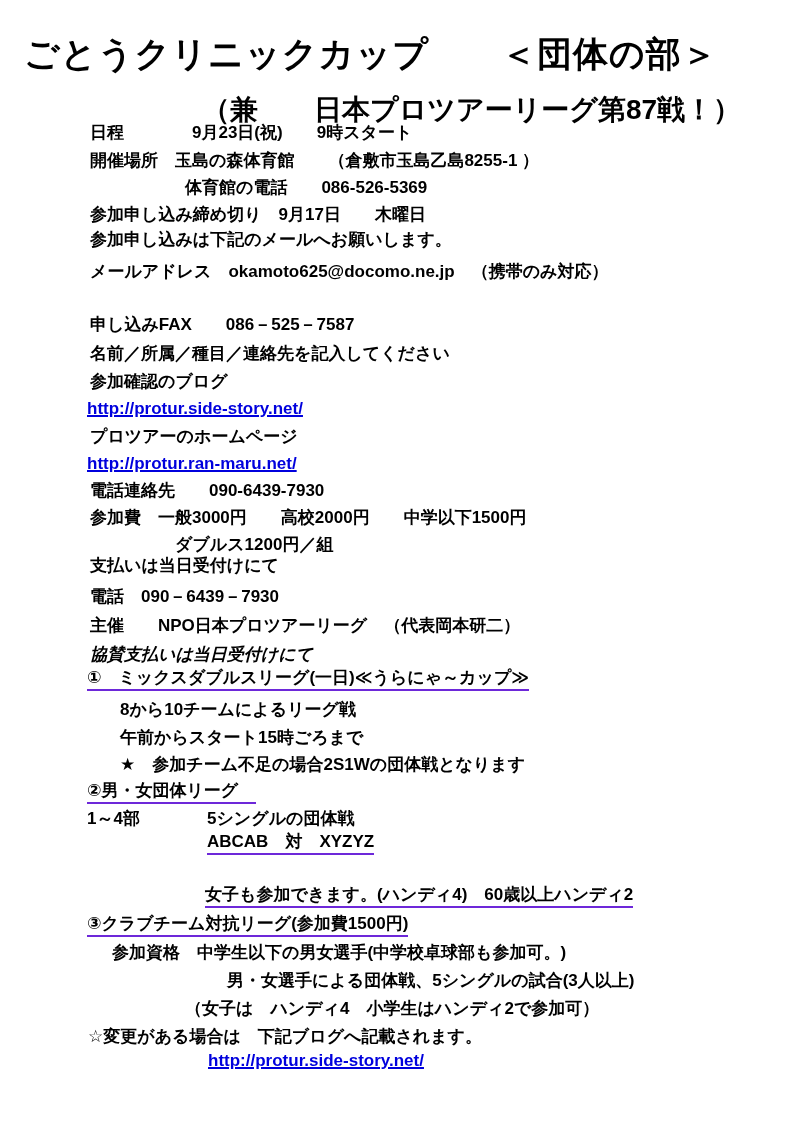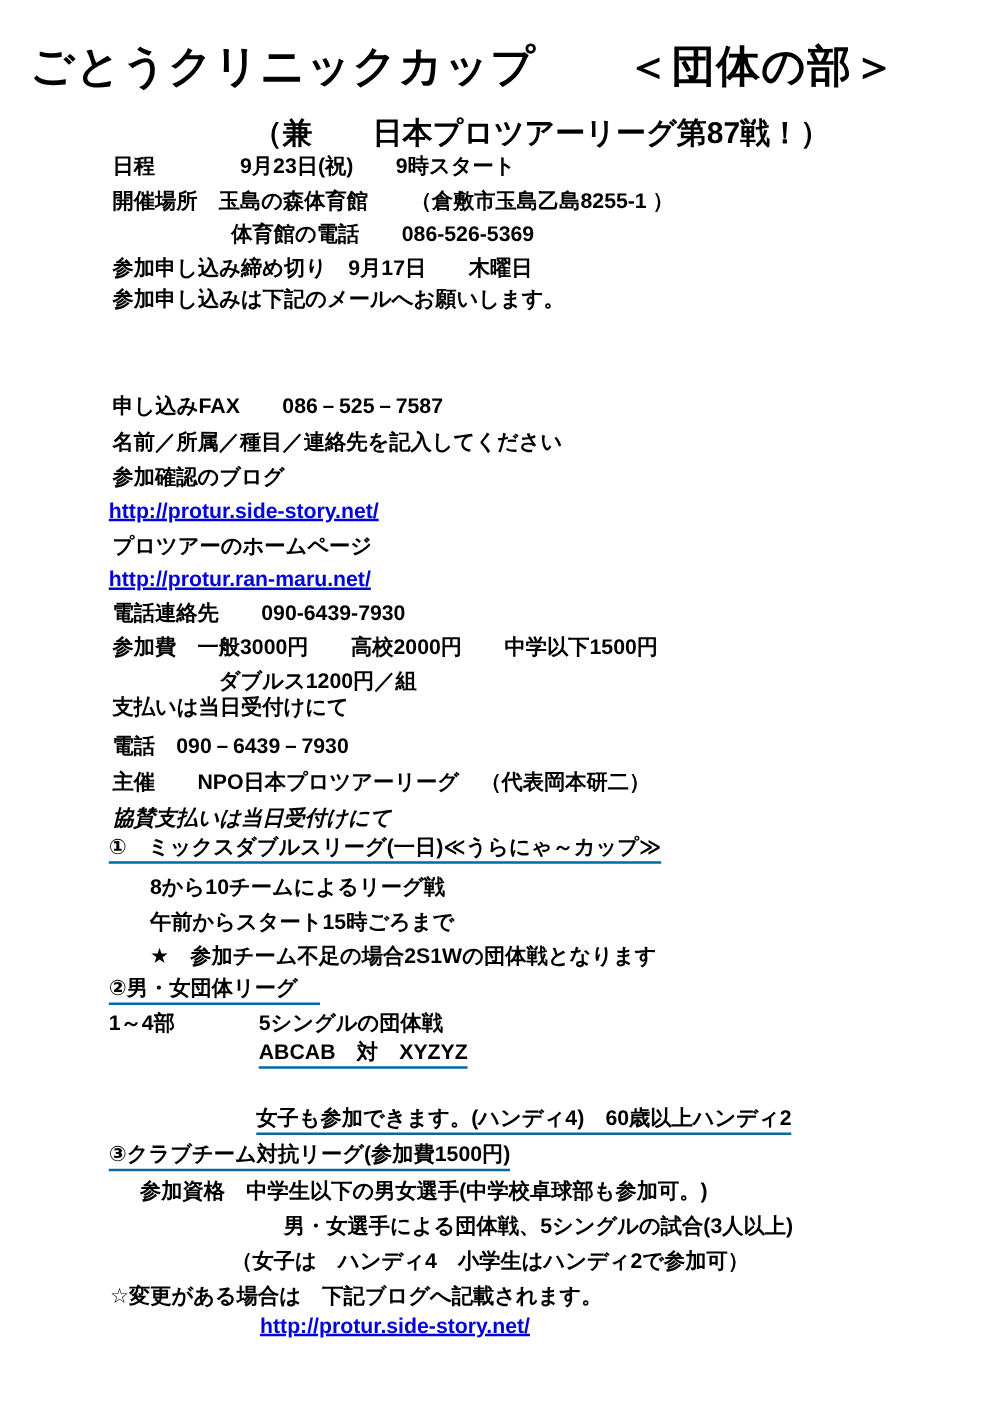--- a/index.html
+++ b/index.html
@@ -14,42 +14,43 @@
   }
   .page{position:absolute;inset:0;}
   .ln{
     position:absolute;
     font-size:17px;
     line-height:1.25;
     white-space:pre;
     color:#000;
   }
   .title{font-size:35px;letter-spacing:1px;}
-  .subtitle{font-size:24px;}
-  .ul{border-bottom:2px solid #0369a1;padding-bottom:1px;}
+  .subtitle{font-size:28px;}
+  .ul{border-bottom:2px solid #6d28d9;padding-bottom:1px;}
   a.link{
     color:#0000dd;
     text-decoration:underline;
     text-decoration-thickness:2px;
     cursor:pointer;
   }
 </style>
 </head>
 <body>
 
 <div class="page">
 
   <div class="ln title" style="top:32px;left:24px;">ごとうクリニックカップ　　＜団体の部＞</div>
   <div class="ln subtitle" style="top:92px;left:202px;">（兼　　日本プロツアーリーグ第87戦！）</div>
 
   <div class="ln" style="top:122px;left:90px;">日程　　　　9月23日(祝)　　9時スタート</div>
   <div class="ln" style="top:150px;left:90px;">開催場所　玉島の森体育館　　（倉敷市玉島乙島8255-1 ）</div>
   <div class="ln" style="top:177px;left:185px;">体育館の電話　　086-526-5369</div>
   <div class="ln" style="top:204px;left:90px;">参加申し込み締め切り　9月17日　　木曜日</div>
   <div class="ln" style="top:229px;left:90px;">参加申し込みは下記のメールへお願いします。</div>
+  <div class="ln" style="top:261px;left:90px;">メールアドレス　okamoto625@docomo.ne.jp　（携帯のみ対応）</div>
 
   <div class="ln" style="top:314px;left:90px;">申し込みFAX　　086－525－7587</div>
   <div class="ln" style="top:343px;left:90px;">名前／所属／種目／連絡先を記入してください</div>
   <div class="ln" style="top:371px;left:90px;">参加確認のブログ</div>
 
   <a class="ln link" style="top:398px;left:87px;">http://protur.side-story.net/</a>
 
   <div class="ln" style="top:426px;left:90px;">プロツアーのホームページ</div>
 
   <a class="ln link" style="top:453px;left:87px;">http://protur.ran-maru.net/</a>

